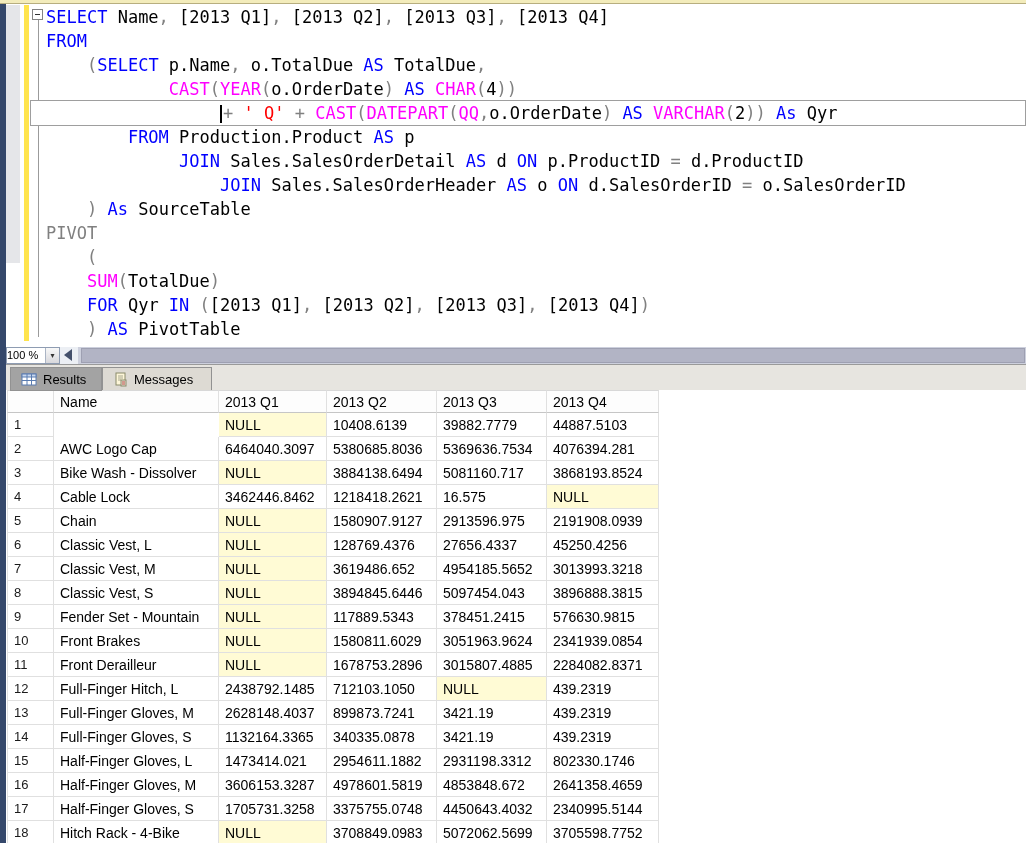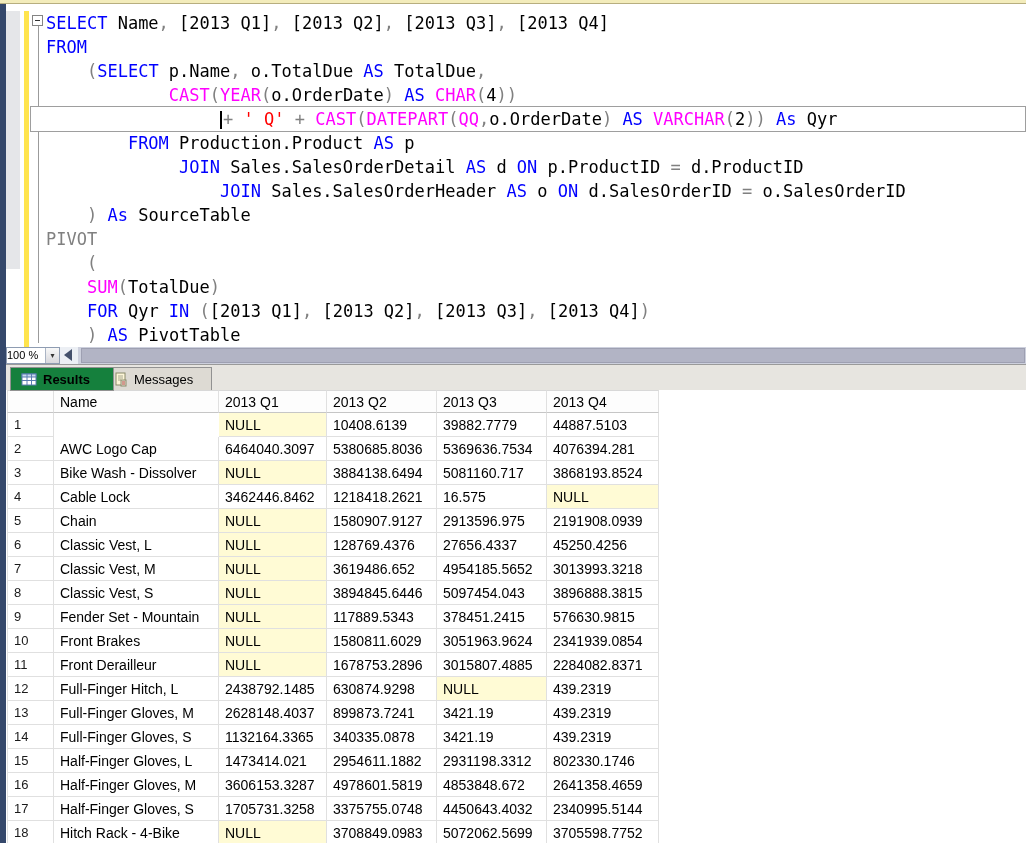--- a/index.html
+++ b/index.html
@@ -6,21 +6,21 @@
   body { font-family:"Liberation Sans", sans-serif; }
   .screen { position:relative; width:1026px; height:843px; background:#fff; overflow:hidden; }
 
   
   .top-strip { position:absolute; left:0; top:0; width:1026px; height:4px;
                background:#f3ecbb; border-bottom:1px solid #b7ae7f; z-index:5; }
   .left-strip { position:absolute; left:0; top:4px; width:6px; height:839px;
                 background:#35486b; z-index:5; }
 
   
-  .editor { position:absolute; left:6px; top:11px; width:1020px; height:258px; background:#fff; }
+  .editor { position:absolute; left:6px; top:5px; width:1020px; height:258px; background:#fff; }
   .glyph-margin { position:absolute; left:0; top:0; width:14px; height:100%; background:#e5e6e9; }
   .change-bar { position:absolute; left:18px; top:0; width:5px; height:336px; background:#ffe44d; }
   .outline-line { position:absolute; left:32px; top:14px; width:1px; height:318px; background:#9b9b9b; }
   .fold-box { position:absolute; left:26px; top:4px; width:11px; height:11px; background:#fff;
               border:1px solid #848484; }
   .fold-box::after { content:""; position:absolute; left:2px; top:4px; width:5px; height:1px; background:#333; }
   .current-line-box { position:absolute; left:24px; top:95px; width:996px; height:26px;
                       border:1px solid #9e9e9e; background:#fff; }
   .code-lines { position:absolute; left:40px; top:0; right:0; z-index:2;
                 font:17px/24px "DejaVu Sans Mono", monospace; }
@@ -45,21 +45,21 @@
                      border-right:8px solid #44506b; }
   .scroll-track { position:absolute; left:72px; top:0; width:948px; height:17px; background:#cdd0dd; }
   .scroll-thumb { position:absolute; left:3px; top:1px; width:944px; height:15px; background:#b2b4c5;
                   border:1px solid #9ea0b2; }
 
   
   .tab-bar { position:absolute; left:6px; top:364px; width:1020px; height:26px; background:#e7e5e0;
              border-top:1px solid #9a9a9a; }
   .tab { position:absolute; top:2px; height:24px; display:flex; align-items:center; gap:6px;
          padding:0 10px; font-size:13px; color:#000; border:1px solid #929292; }
-  .tab-results { left:4px; width:104px; background:#15803d; z-index:2;font-weight:bold; }
+  .tab-results { left:4px; width:92px; background:#a3a3a3; z-index:2; }
   .tab-messages { left:96px; width:110px; background:#dddad3; }
   .tab svg { flex:0 0 auto; }
 
   
   .grid { position:absolute; left:7px; top:390px; width:1019px; height:453px; background:#fff; overflow:hidden; }
   .grow { display:flex; height:24px; }
   .ghead { display:flex; height:23px; }
   .gcell { border-right:1px solid #e0e0e0; border-bottom:1px solid #e0e0e0; padding:0 0 0 6px;
            font-size:14px; color:#000; overflow:hidden; white-space:nowrap;
            display:flex; align-items:center; background:#fff; }
@@ -231,21 +231,21 @@
           <div class="gcell col-1">Front Derailleur</div>
           <div class="gcell col-2 null">NULL</div>
           <div class="gcell col-3">1678753.2896</div>
           <div class="gcell col-4">3015807.4885</div>
           <div class="gcell col-5">2284082.8371</div>
         </div>
         <div class="grow">
           <div class="gcell ncell col-0">12</div>
           <div class="gcell col-1">Full-Finger Hitch, L</div>
           <div class="gcell col-2">2438792.1485</div>
-          <div class="gcell col-3">630874.9298</div>
+          <div class="gcell col-3">712103.1050</div>
           <div class="gcell col-4 null">NULL</div>
           <div class="gcell col-5">439.2319</div>
         </div>
         <div class="grow">
           <div class="gcell ncell col-0">13</div>
           <div class="gcell col-1">Full-Finger Gloves, M</div>
           <div class="gcell col-2">2628148.4037</div>
           <div class="gcell col-3">899873.7241</div>
           <div class="gcell col-4">3421.19</div>
           <div class="gcell col-5">439.2319</div>

